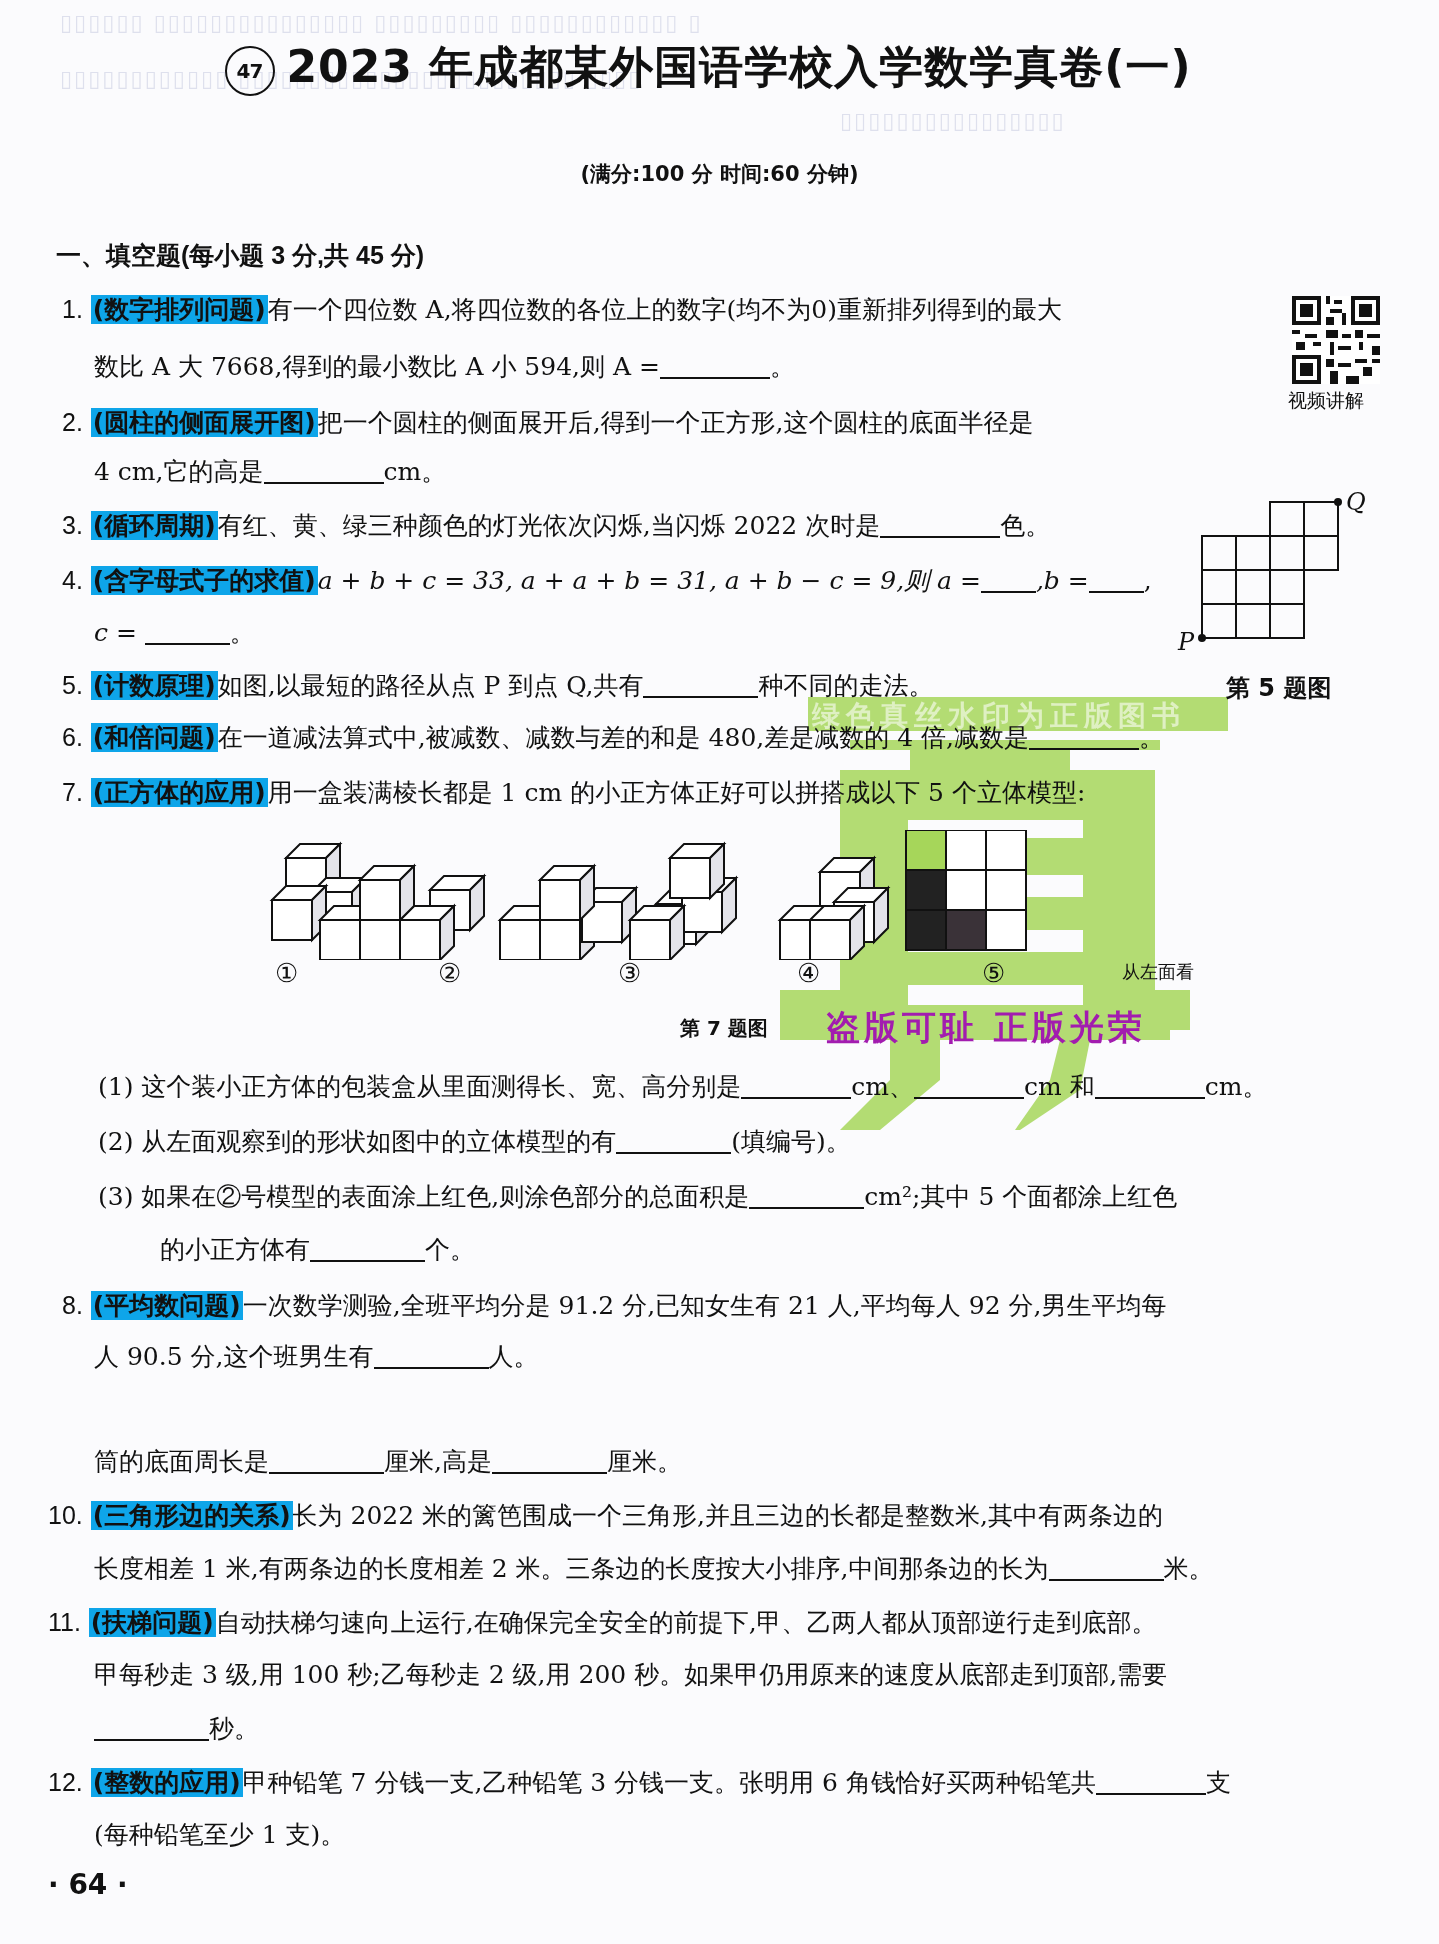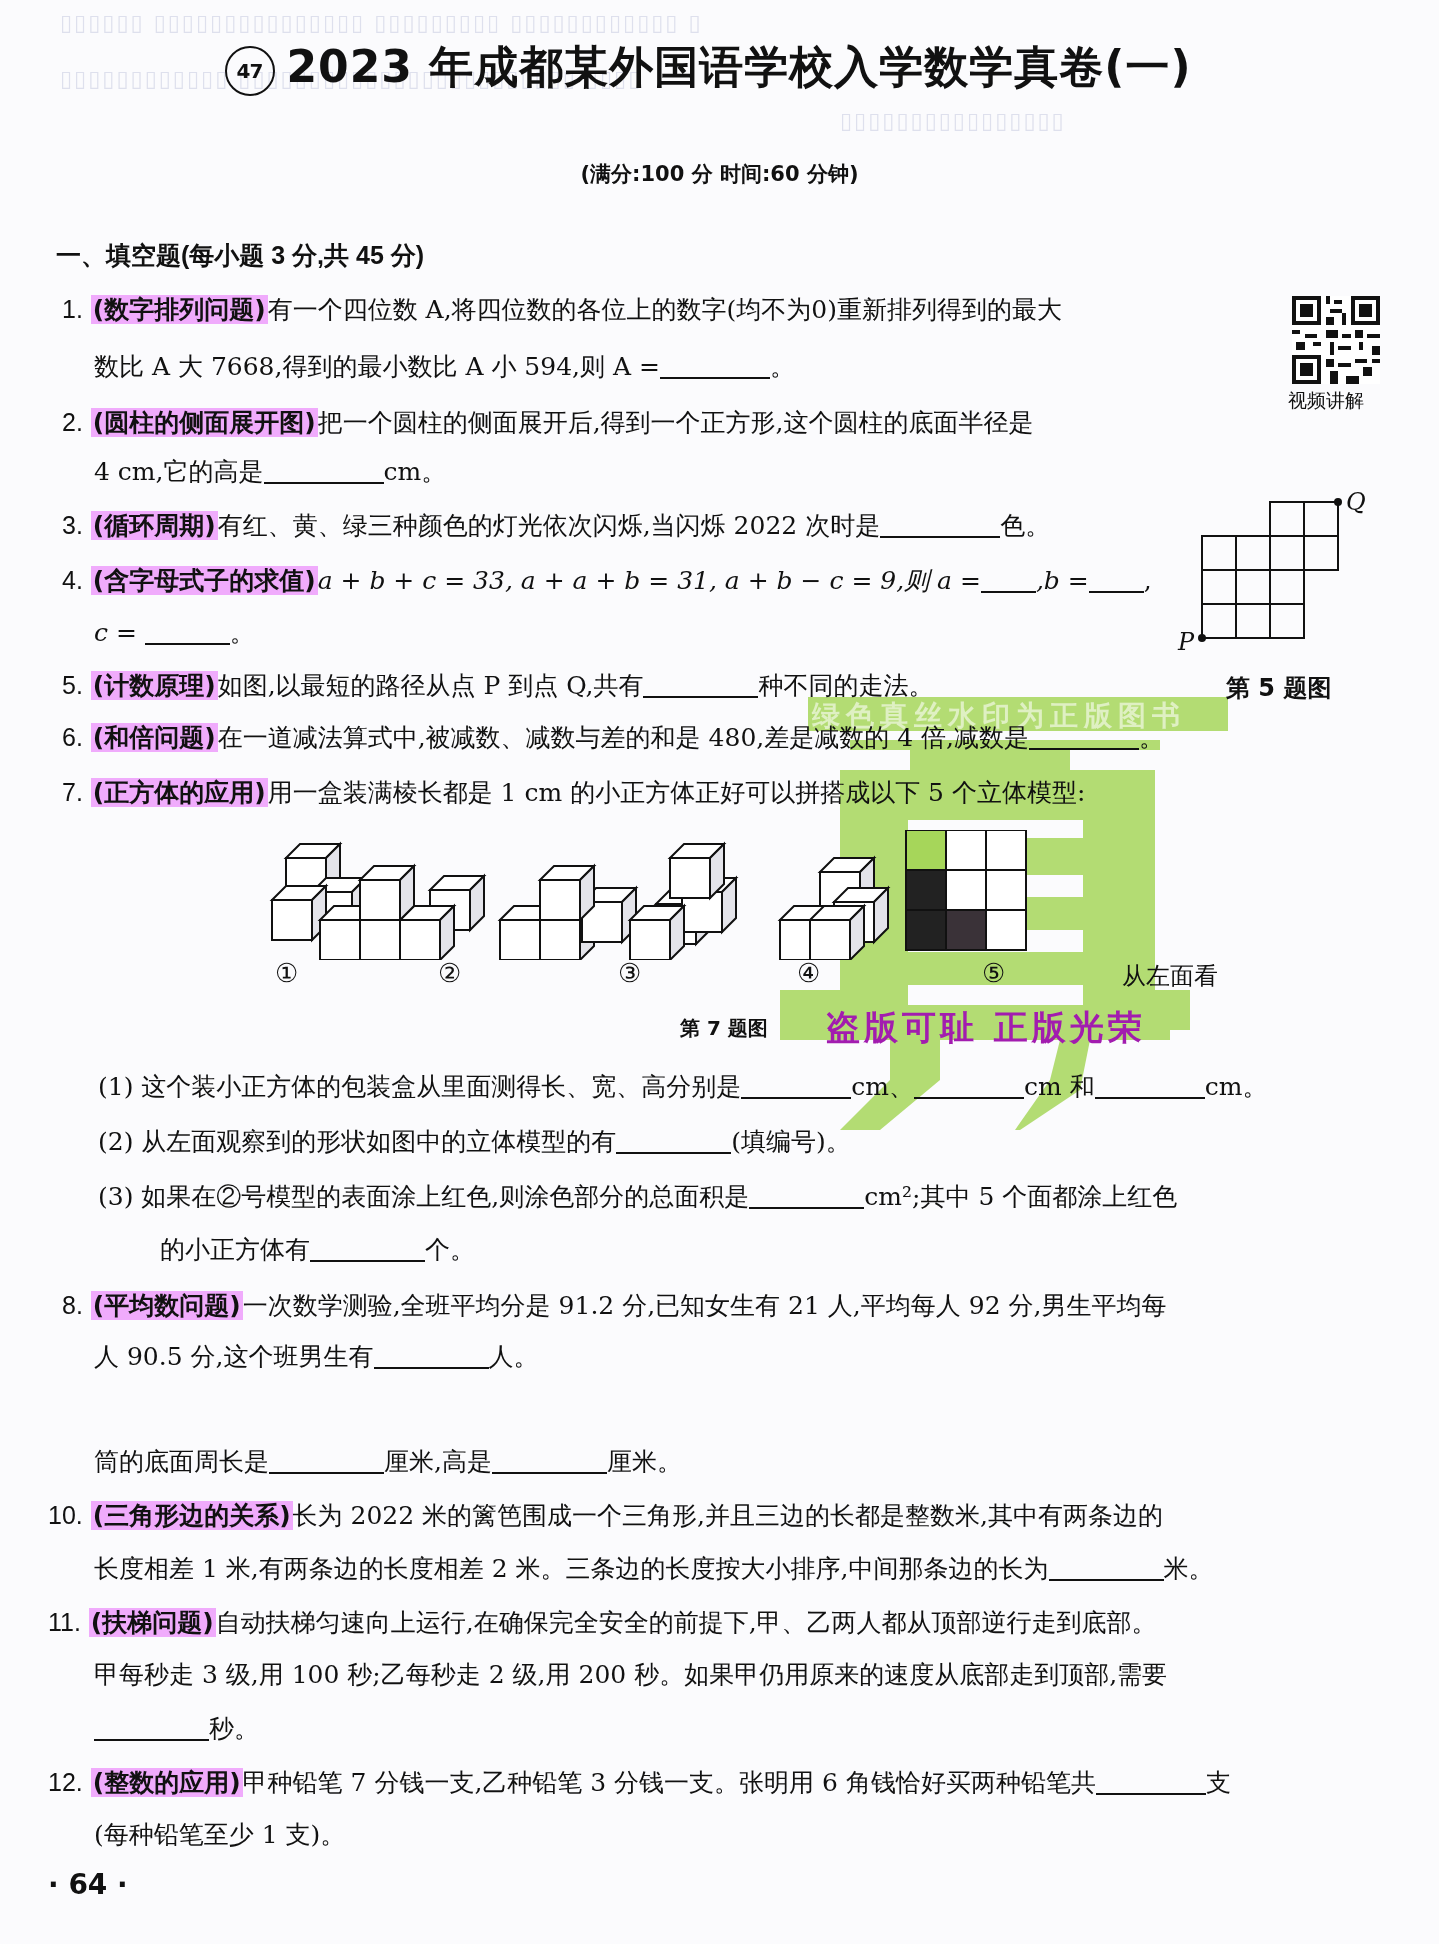--- a/index.html
+++ b/index.html
@@ -19,21 +19,21 @@
   .title .circ { display: inline-block; width: 46px; height: 46px; border: 2.5px solid #111; border-radius: 50%;
     font-size: 20px; line-height: 46px; text-align: center; vertical-align: 4px; margin-right: 12px; letter-spacing: -1px; }
   .subtitle { position: absolute; left: 0; top: 160px; width: 1439px; text-align: center;
     font-family: "DejaVu Sans", sans-serif; font-weight: bold; font-size: 21px; }
 
   .line { position: absolute; left: 62px; font-size: 25px; white-space: nowrap; line-height: 34px; }
   .indent { left: 94px; }
   .sub { left: 98px; }
   .sub2 { left: 160px; }
   .num { font-family: "Liberation Sans", sans-serif; }
-  .tag { background: #f0abfc; font-family: "DejaVu Sans", sans-serif; font-weight: bold; padding: 0 2px; }
+  .tag { background: #0ea5e9; font-family: "DejaVu Sans", sans-serif; font-weight: bold; padding: 0 2px; }
   .bold { font-family: Liberation Sans, sans-serif; font-weight: bold; }
   .blank { display: inline-block; border-bottom: 2px solid #111; height: 26px; vertical-align: -4px; }
   .it { font-style: italic; }
 
   
   .qr { position: absolute; left: 1292px; top: 296px; width: 88px; height: 88px; }
   .qr-label { position: absolute; left: 1288px; top: 388px; font-size: 19px; font-family: "DejaVu Sans", sans-serif; }
 
   
   .fig5 { position: absolute; left: 1196px; top: 496px; }
@@ -41,21 +41,21 @@
 
   
   .wm { position: absolute; left: 760px; top: 660px; width: 470px; height: 470px; pointer-events: none; }
   .wm-top { position: absolute; left: 808px; top: 697px; width: 420px; height: 34px; background: #a6d65a; opacity: .85; }
   .wm-top-text { position: absolute; left: 812px; top: 697px; color: #eef7de; font-family: "DejaVu Sans", sans-serif; font-weight: bold; font-size: 28px; letter-spacing: 6px; opacity: .75; }
   .wm-bottom-text { position: absolute; left: 826px; top: 1005px; color: #a21caf; font-family: "DejaVu Sans", sans-serif; font-weight: bold; font-size: 34px; letter-spacing: 4px; }
 
   .fig7 { position: absolute; left: 230px; top: 830px; }
   .fig7-labels span { position: absolute; top: 958px; font-size: 26px; font-family: "DejaVu Serif", serif; }
   .fig7-caption { position: absolute; left: 680px; top: 1015px; font-family: "DejaVu Sans", sans-serif; font-weight: bold; font-size: 20px; }
-  .leftview-label { position: absolute; left: 1122px; top: 960px; font-family: "DejaVu Sans", sans-serif; font-size: 24px; }
+  .leftview-label { position: absolute; left: 1122px; top: 960px; font-family: "DejaVu Sans", sans-serif; font-size: 18px; }
 
   .pageno { position: absolute; left: 48px; top: 1840px; font-family: "DejaVu Sans", sans-serif; font-size: 28px; font-weight: bold; }
 </style>
 </head>
 <body>
 
 <div class="page">
 
   <div class="ghost" style="left:60px;top:10px;">▯▯▯▯▯▯ ▯▯▯▯▯▯▯▯▯▯▯▯▯▯▯ ▯▯▯▯▯▯▯▯▯ ▯▯▯▯▯▯▯▯▯▯▯▯ ▯</div>
   <div class="ghost" style="left:60px;top:66px;">▯▯▯▯▯▯▯▯▯▯▯▯ ▯▯▯▯▯▯▯▯▯▯▯▯▯▯▯▯▯▯▯▯▯▯▯▯ ▯▯▯▯</div>

